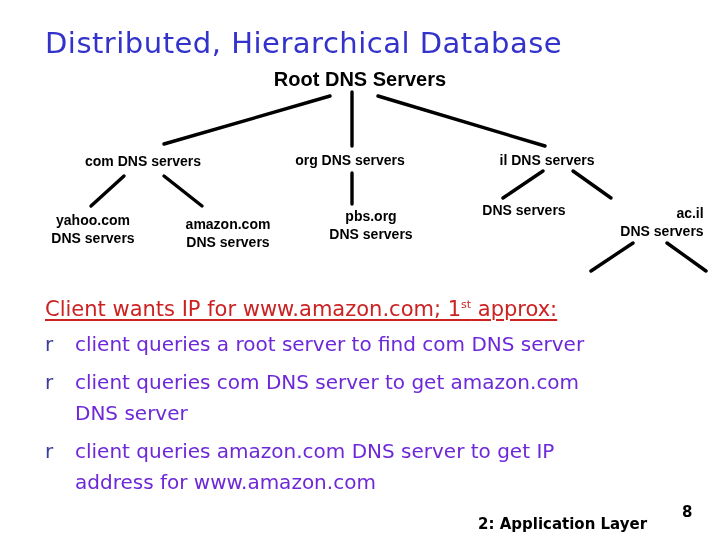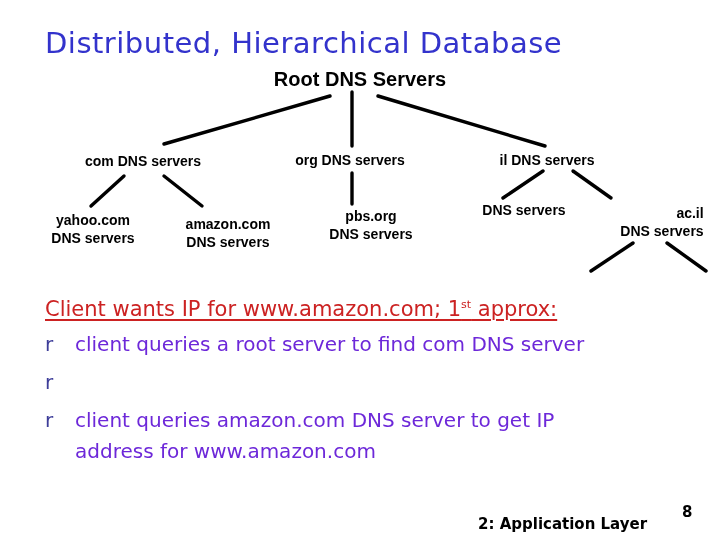--- a/index.html
+++ b/index.html
@@ -119,20 +119,24 @@
 
 <div class="abs bullets">
   <div class="bullet">
     <div class="bullet-marker">r</div>
     <div class="bullet-lines">
       <div>client queries a root server to find com DNS server</div>
     </div>
   </div>
   <div class="bullet">
     <div class="bullet-marker">r</div>
+    <div class="bullet-lines">
+      <div>client queries com DNS server to get amazon.com</div>
+      <div>DNS server</div>
+    </div>
   </div>
   <div class="bullet">
     <div class="bullet-marker">r</div>
     <div class="bullet-lines">
       <div>client queries amazon.com DNS server to get  IP</div>
       <div>address for www.amazon.com</div>
     </div>
   </div>
 </div>
 

